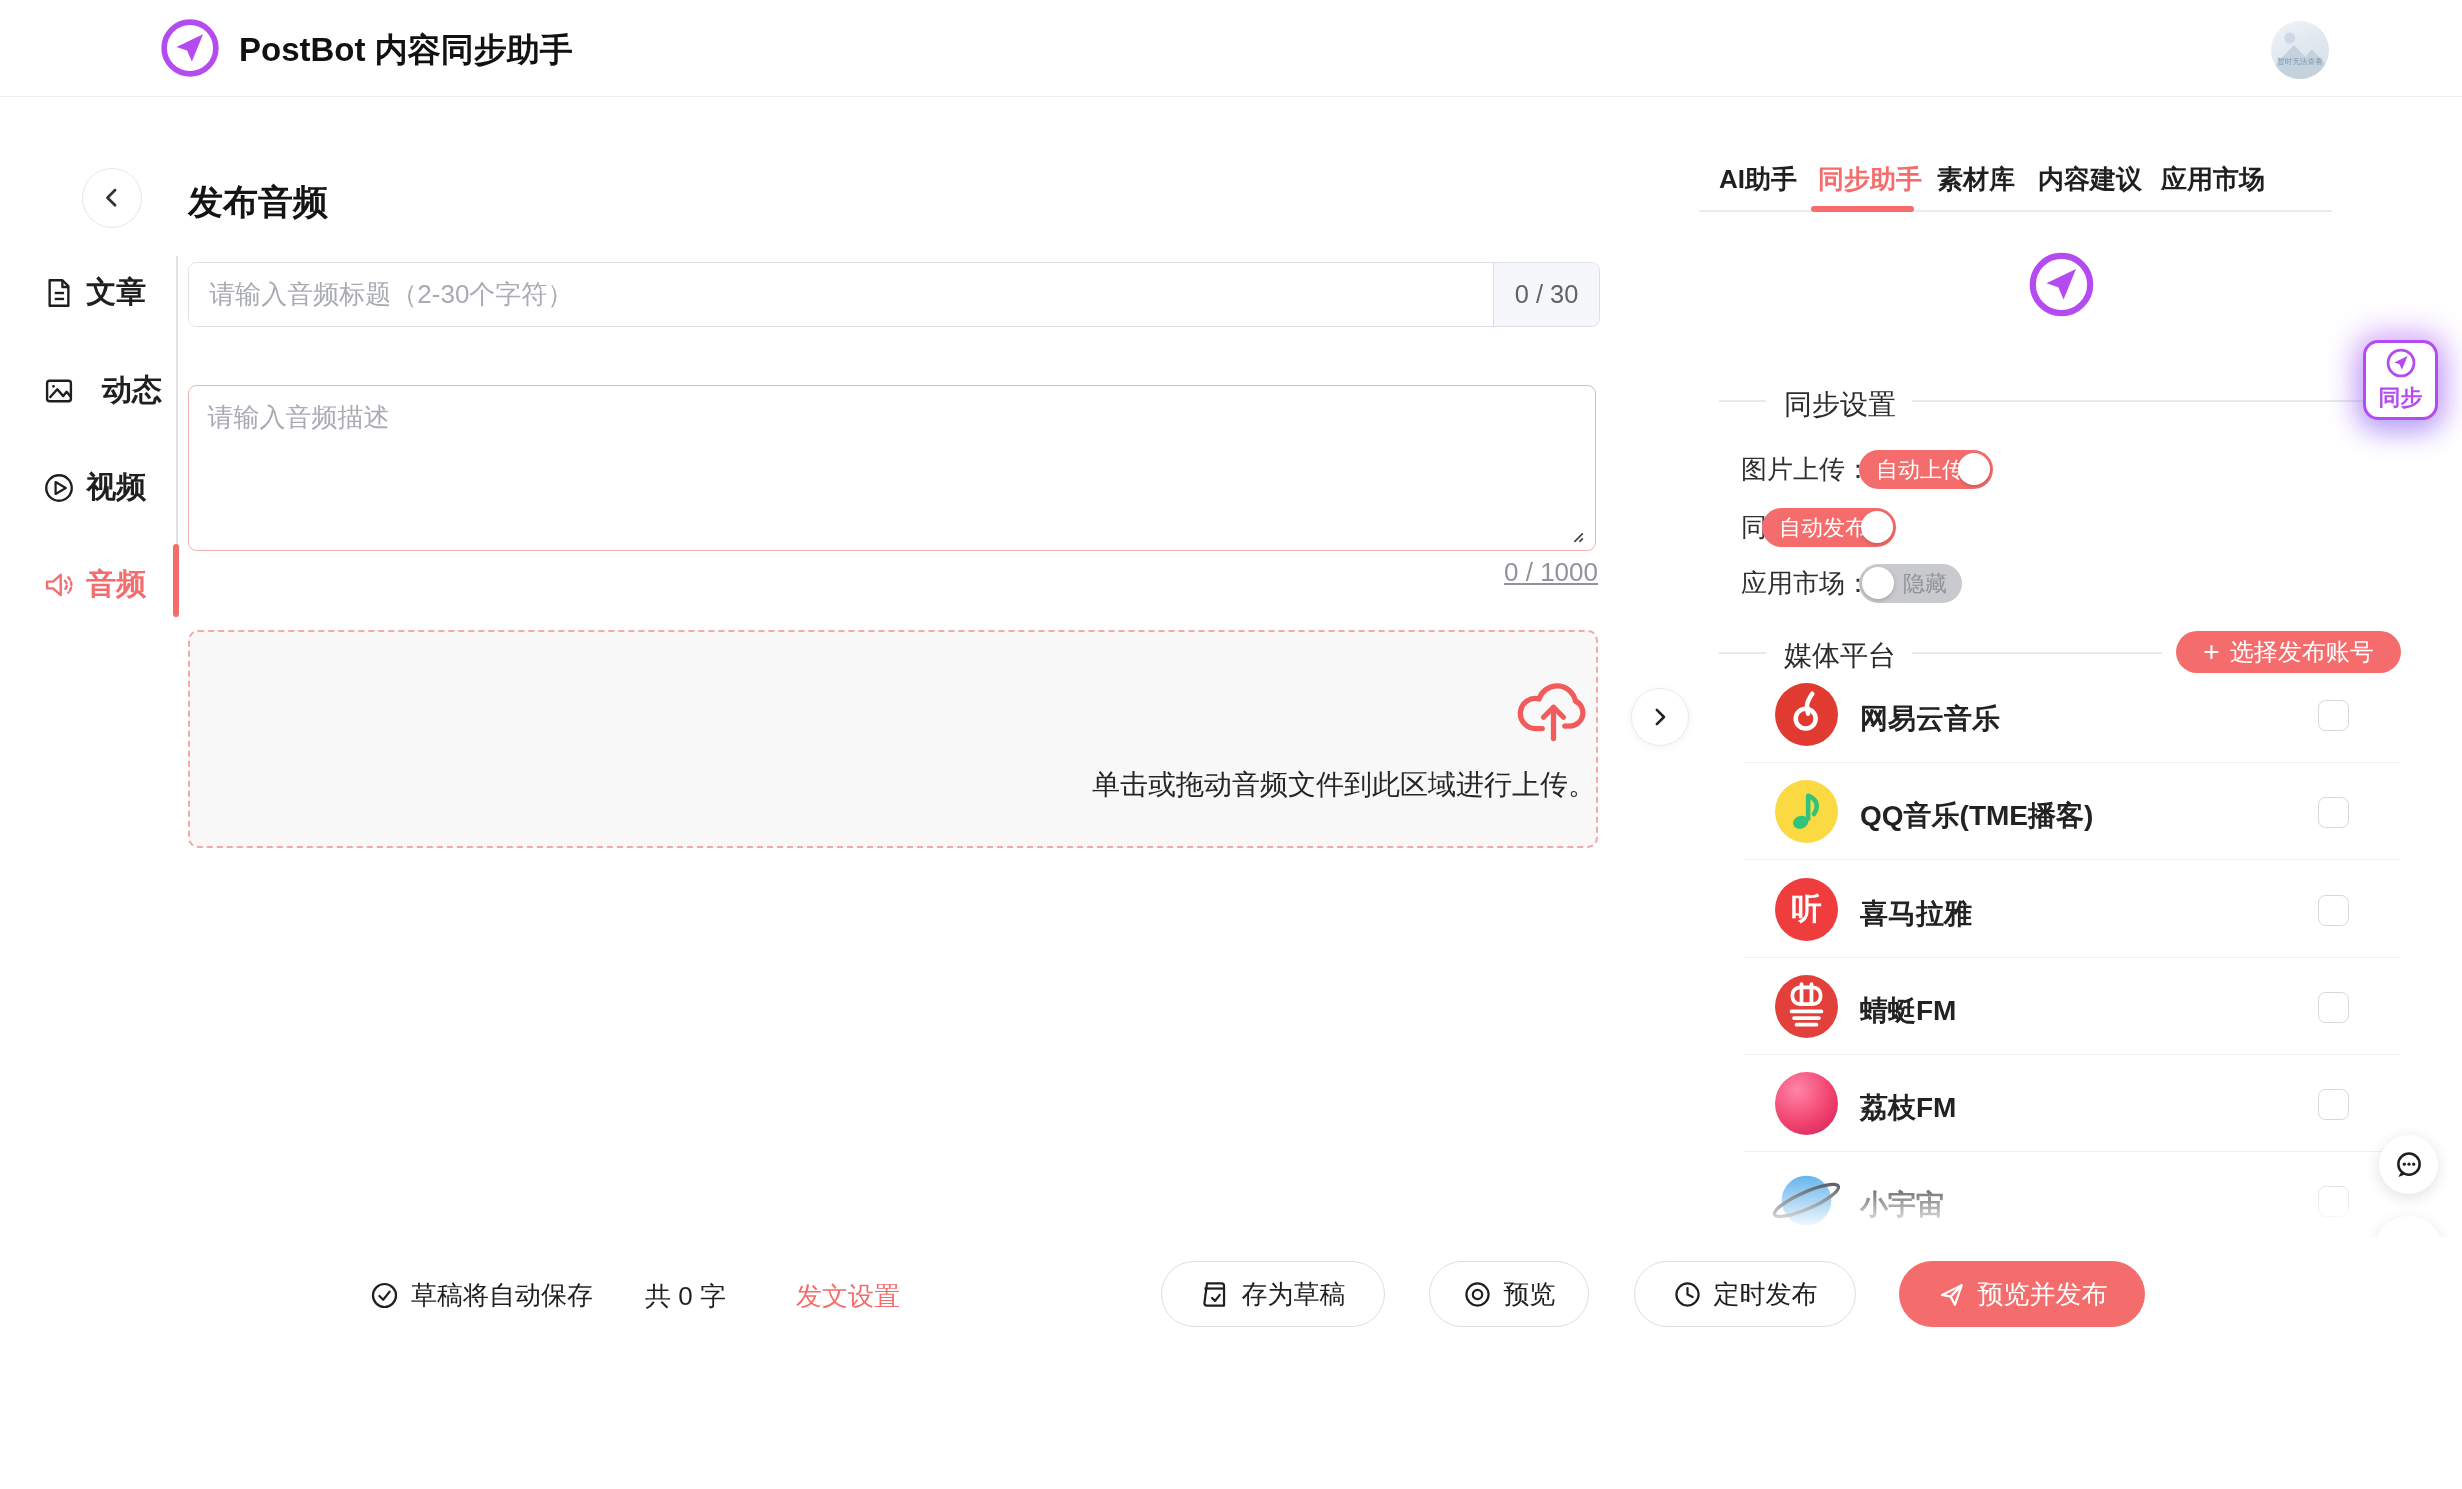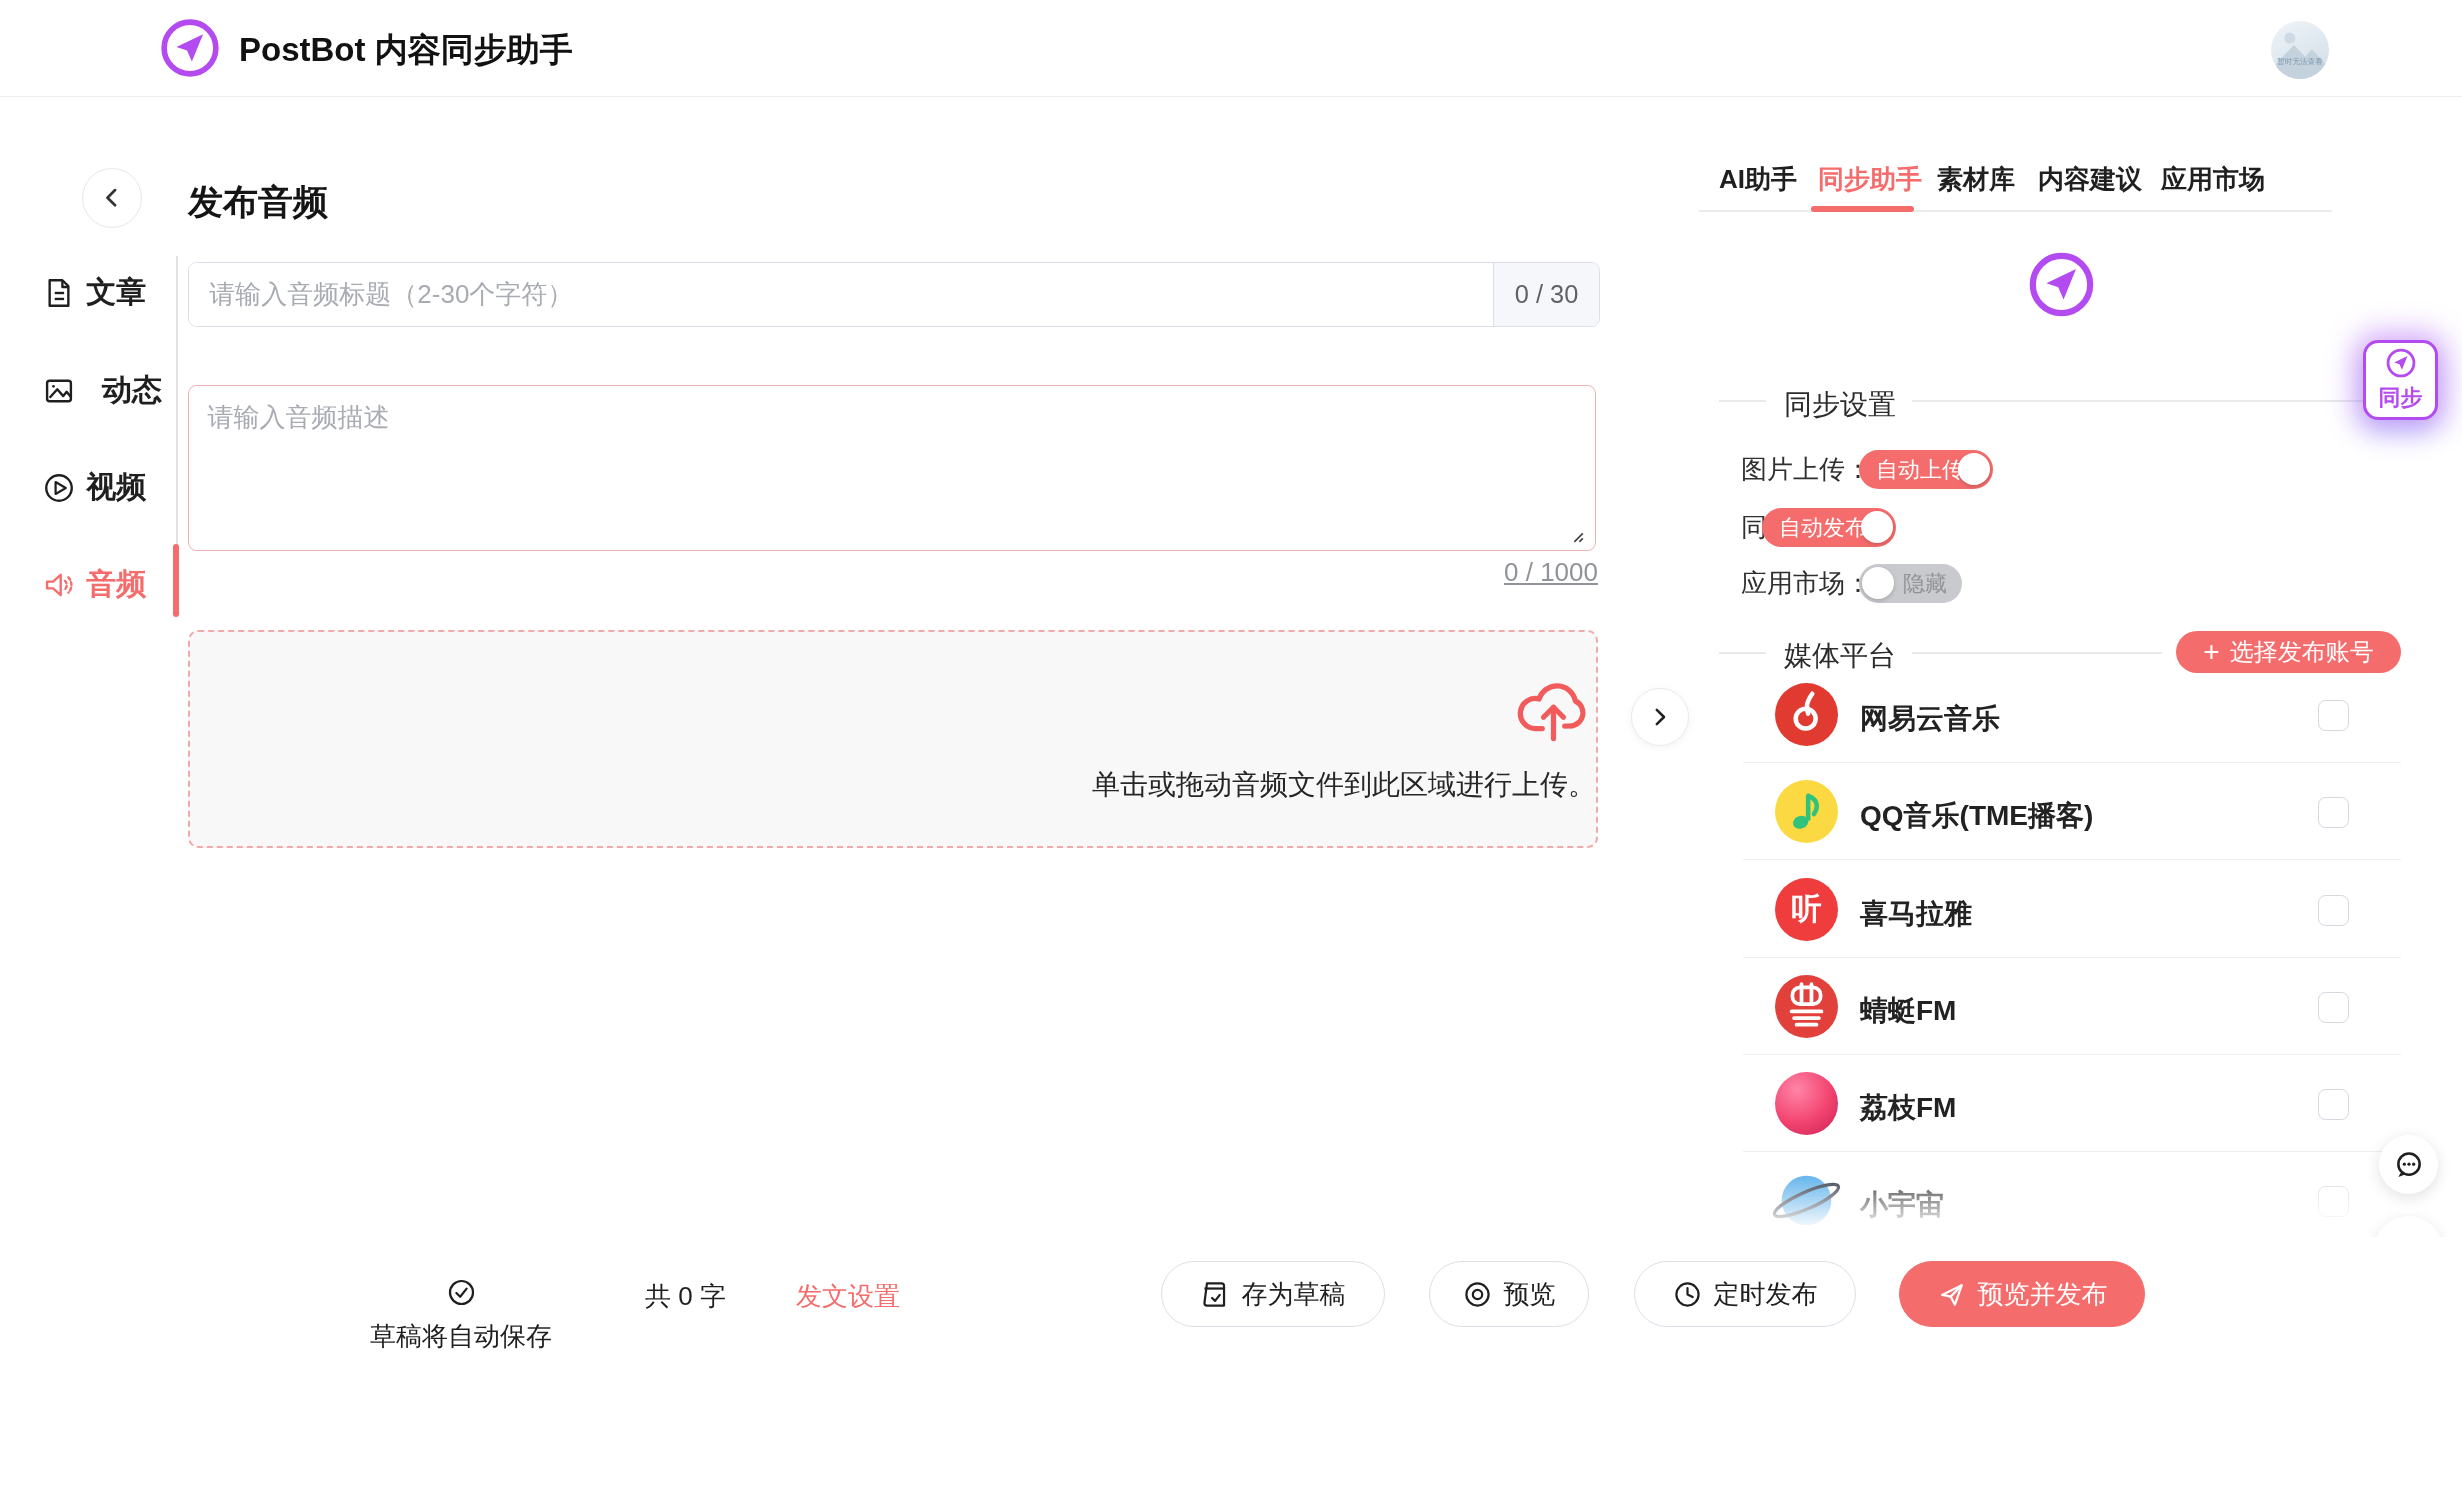--- a/index.html
+++ b/index.html
@@ -249,21 +249,21 @@
       <circle cx="20" cy="19" r="1.9" fill="#1f1f1f"></circle>
       <circle cx="25.5" cy="19" r="1.9" fill="#1f1f1f"></circle>
     </svg>
   </div>
 
   <div class="abs" style="left:2374px;top:1216px;width:69px;height:69px;border-radius:50%;background:#fff;
               box-shadow:0 3.4px 15.2px rgba(0,0,0,.10);z-index:3;"></div>
 
   <div class="abs" style="left:0;top:1237px;width:2462px;height:252px;background:#fff;z-index:5;">
 
-    <div class="abs flex" style="left:370px;top:1278px;gap:12px;top:41px;flex-direction:column;">
+    <div class="abs flex" style="left:370px;top:1278px;gap:12px;top:41px;">
       <svg width="29" height="29" viewBox="0 0 34 34">
         <circle cx="17" cy="17" r="13.5" fill="none" stroke="#1f1f1f" stroke-width="2.6"></circle>
         <polyline points="11,17.5 15.5,22 23,12.5" fill="none" stroke="#1f1f1f" stroke-width="2.6" stroke-linecap="round" stroke-linejoin="round"></polyline>
       </svg>
       <span style="font-size:26px;">草稿将自动保存</span>
     </div>
 
     <span class="abs" style="left:645px;top:42px;font-size:26px;">共 0 字</span>
 
     <span class="abs" style="left:796px;top:42px;font-size:26px;color:#f56c6c;cursor:pointer;">发文设置</span>

